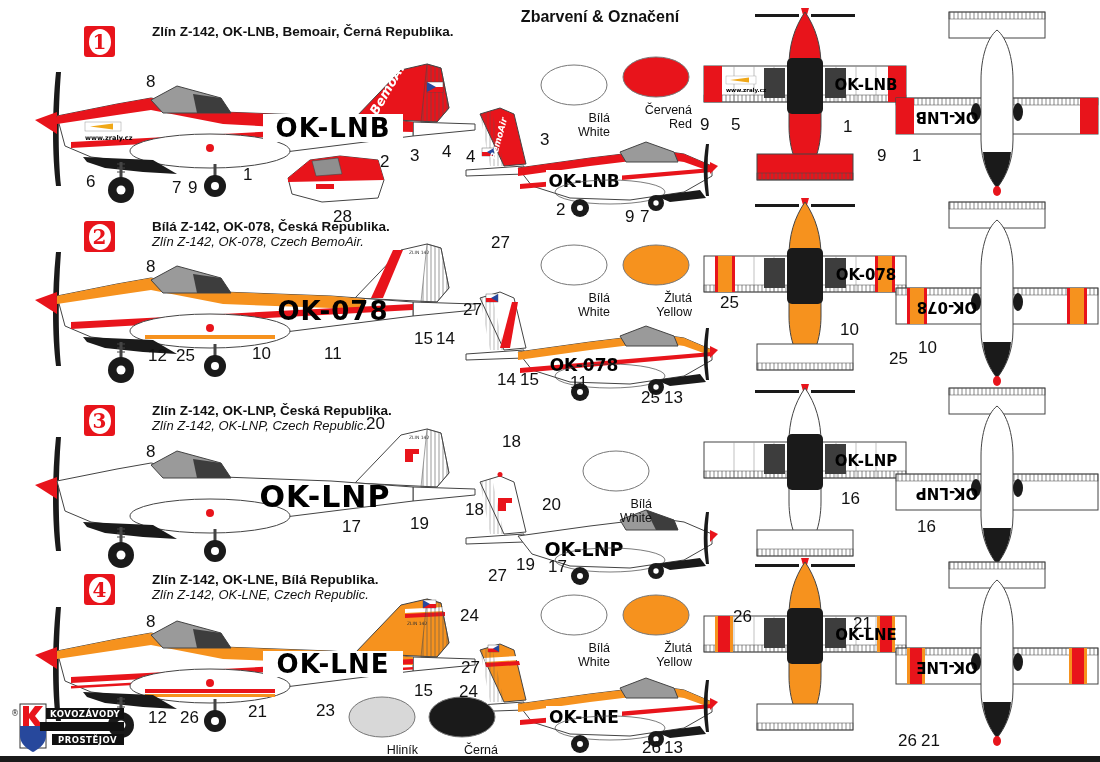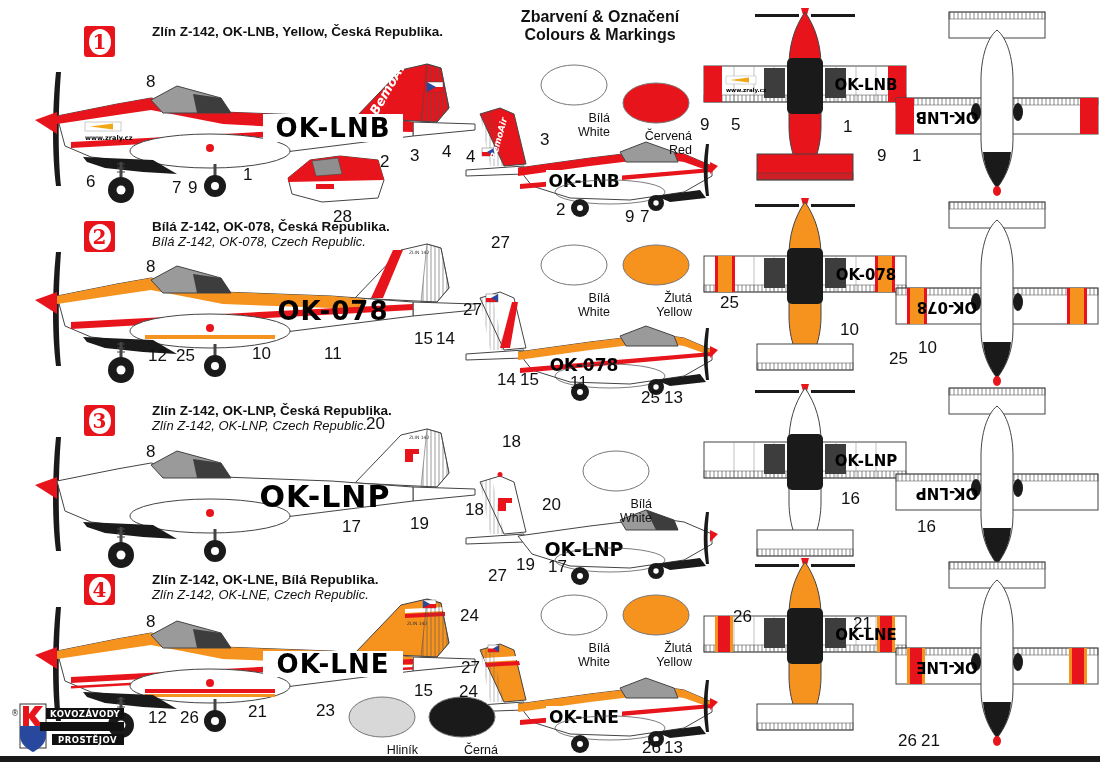--- a/index.html
+++ b/index.html
@@ -32,28 +32,27 @@
           <path d="M2,0 V4" stroke="#555" stroke-width="0.7"></path>
         </pattern>
       <pattern id="hh" width="4" height="4" patternUnits="userSpaceOnUse">
           <path d="M0,2 H4" stroke="#555" stroke-width="0.7"></path>
         </pattern>
     </defs>
   </svg>
 
   <div class="hdr">
     <div>Zbarvení &amp; Označení</div>
-    <div>Colours &amp; Markings</div>
   </div>
 
   <div class="badge" style="left:84px;top:26px">
     <div class="badge-oval">1</div>
   </div>
   <div class="titles" style="left:152px;top:24px;position:absolute">
-    <div class="title-cs">Zlín Z-142, OK-LNB, Yellow, Česká Republika.</div>
+    <div class="title-cs">Zlín Z-142, OK-LNB, Bemoair, Černá Republika.</div>
   </div>
 
   <svg class="abs" style="left:25px;top:58px" width="452" height="150" viewBox="0 0 452 150">
     <path d="M31,14 C27,52 27,98 31,128 L36,128 C33,98 33,52 36,14 Z" fill="#1a1a1a"></path>
     <path d="M10,62 L32,54 L32,76 Z" fill="#e8141b"></path>
     <path d="M388,64 L450,66 L450,72 L388,78 Z" fill="#fff" stroke="#444"></path>
     <path d="M330,60 L376,12 L402,6 L416,10 L424,50 L412,64 Z" stroke="#444" fill="#e8141b"></path>
     <path d="M402,6 L416,10 L424,50 L412,64 L396,64 Z" fill="url(#hv)" stroke="#444" stroke-width="0.6" opacity="0.85"></path>
     <g transform="translate(402,24)">
       <rect width="16" height="10" fill="#fff" stroke="#444" stroke-width="0.5"></rect>
@@ -122,21 +121,21 @@
       <circle cx="196" cy="99" r="2.7" fill="#fff"></circle>
   </svg>
 
   <div class="swatch" style="left:530px;top:62px">
     <svg width="72" height="46">
         <ellipse cx="36" cy="23" rx="33" ry="20" stroke="#777" fill="#ffffff"></ellipse>
       </svg>
     <div>Bílá</div>
     <div>White</div>
   </div>
-  <div class="swatch" style="left:612px;top:80px">
+  <div class="swatch" style="left:612px;top:54px">
     <svg width="72" height="46">
         <ellipse cx="36" cy="23" rx="33" ry="20" stroke="#777" fill="#e8141b"></ellipse>
       </svg>
     <div>Červená</div>
     <div>Red</div>
   </div>
 
   <svg class="abs" style="left:700px;top:6px" width="210" height="186" viewBox="0 0 210 186">
     <rect x="55" y="8" width="44" height="3" fill="#1a1a1a"></rect>
       <rect x="111" y="8" width="44" height="3" fill="#1a1a1a"></rect>
@@ -195,21 +194,21 @@
   <span class="co" style="left:731px;top:115px">5</span>
   <span class="co" style="left:843px;top:117px">1</span>
   <span class="co" style="left:877px;top:146px">9</span>
   <span class="co" style="left:912px;top:146px">1</span>
 
   <div class="badge" style="left:84px;top:221px">
     <div class="badge-oval">2</div>
   </div>
   <div class="titles" style="left:152px;top:219px;position:absolute">
     <div class="title-cs">Bílá Z-142, OK-078, Česká Republika.</div>
-    <div class="title-en">Bílá Z-142, OK-078, Czech Republic.</div>
+    <div class="title-en">Zlín Z-142, OK-078, Czech BemoAir.</div>
   </div>
 
   <svg class="abs" style="left:25px;top:238px" width="452" height="150" viewBox="0 0 452 150">
     <path d="M31,14 C27,52 27,98 31,128 L36,128 C33,98 33,52 36,14 Z" fill="#1a1a1a"></path>
     <path d="M10,62 L32,54 L32,76 Z" fill="#e8141b"></path>
     <path d="M388,64 L450,66 L450,72 L388,78 Z" fill="#fff" stroke="#444"></path>
     <path d="M330,60 L376,12 L402,6 L416,10 L424,50 L412,64 Z" stroke="#444" fill="#ffffff"></path>
     <path d="M346,60 L368,12 L378,12 L358,60 Z" fill="#e8141b"></path>
     <path d="M402,6 L416,10 L424,50 L412,64 L396,64 Z" fill="url(#hv)" stroke="#444" stroke-width="0.6" opacity="0.85"></path>
     <text x="384" y="16" font-size="4.5" fill="#333">ZLIN 142</text>

